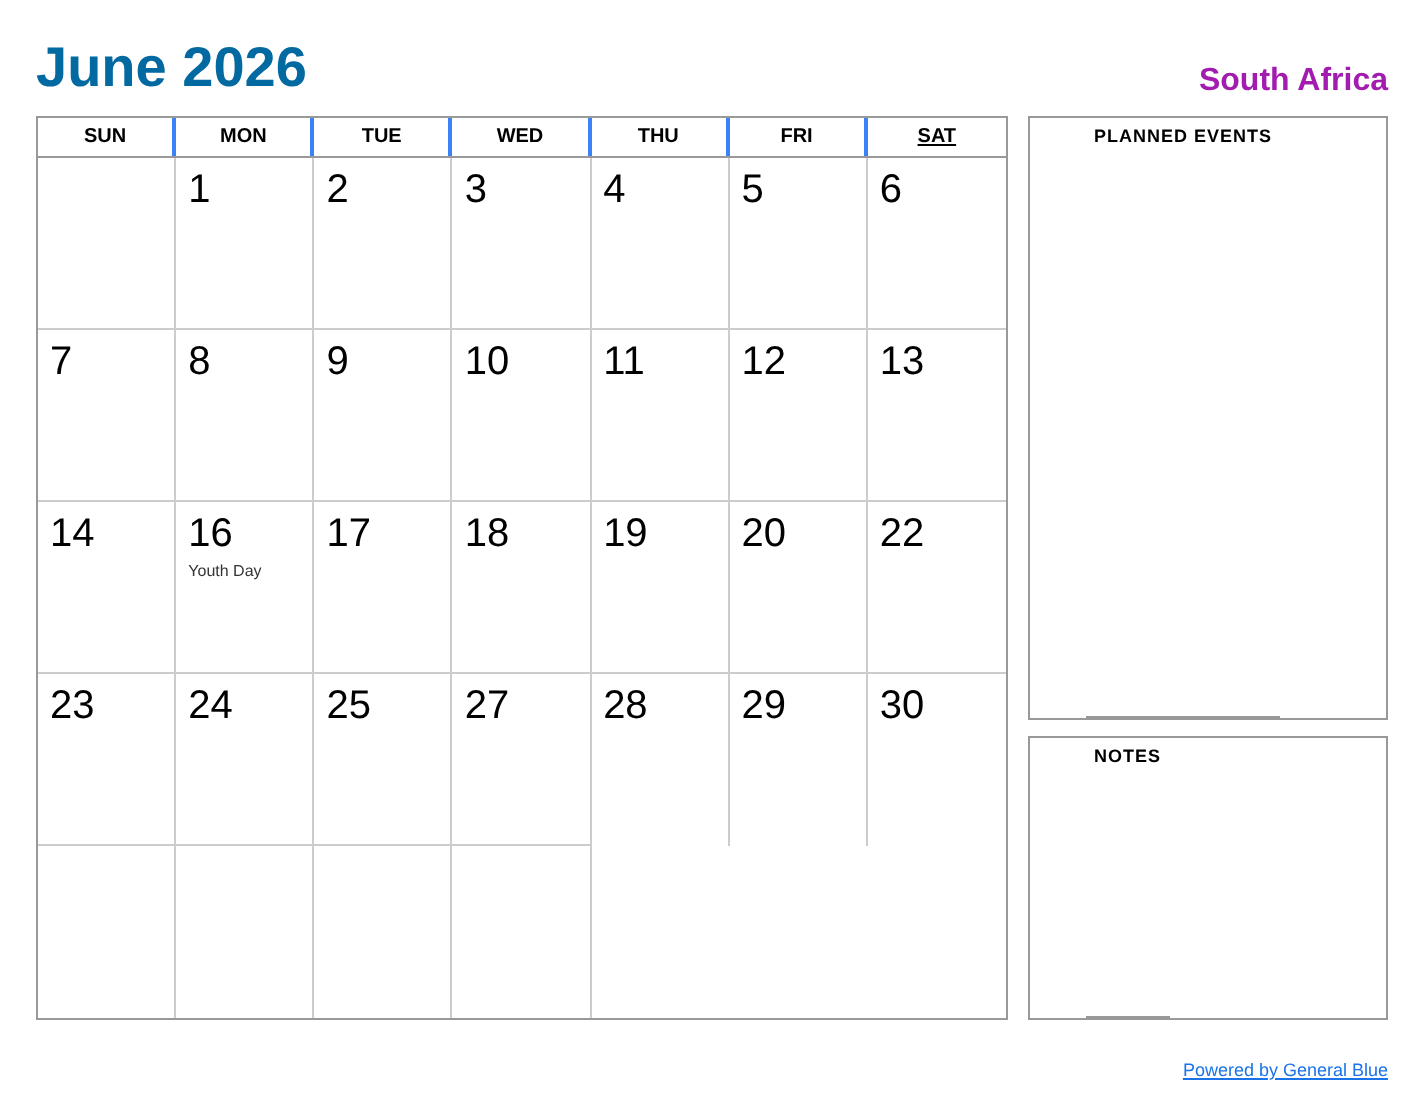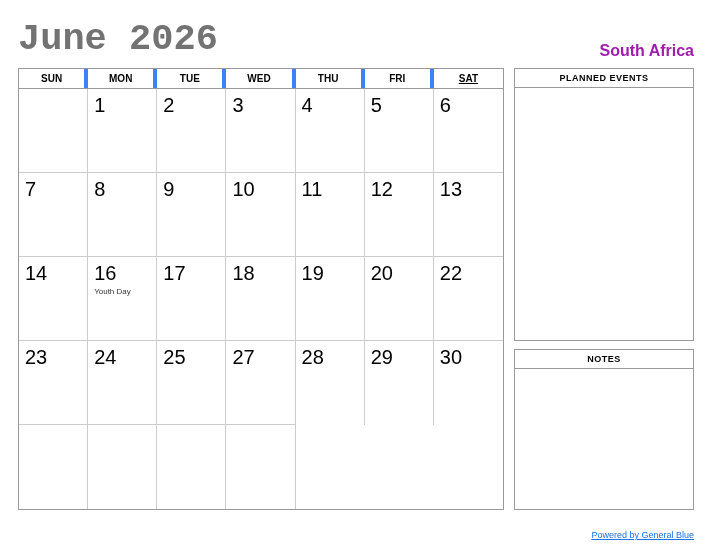--- a/index.html
+++ b/index.html
@@ -21,24 +21,23 @@
       display: flex;
       flex-direction: column;
     }
     .header {
       display: flex;
       justify-content: space-between;
       align-items: flex-end;
       margin-bottom: 8px;
     }
     .month-title {
-      font-size: 37px;
-      font-weight: bold;
-      color: #737373;
-      font-family: Liberation Mono, monospace;
+      font-size: 28px;
+      font-weight: bold;
+      color: #0369a1;
     }
     .country-title {
       font-size: 16px;
       font-weight: bold;
       color: #a21caf;
     }
     .main-content {
       display: flex;
       flex: 1;
       gap: 10px;
@@ -53,21 +52,21 @@
       display: grid;
       grid-template-columns: repeat(7, 1fr);
       border-bottom: 1.5px solid #999;
       background: #fff;
     }
     .day-header {
       text-align: center;
       font-size: 10px;
       font-weight: bold;
       padding: 4px 2px;
-      border-right: 4px solid #3b82f6;
+      border-right: 2px solid #3b82f6;
       color: #000;
     }
     .day-header:last-child { border-right: none; text-decoration: underline; }
     .calendar-grid {
       display: grid;
       grid-template-columns: repeat(7, 1fr);
       grid-template-rows: repeat(5, 1fr);
       flex: 1;
     }
     .day-cell {
@@ -96,21 +95,22 @@
     }
     .sidebar {
       width: 180px;
       display: flex;
       flex-direction: column;
       gap: 8px;
     }
     .sidebar-box {
       border: 1.5px solid #999;
       display: flex;
-      flex-direction: column;
+      flex-direction: row;
+      padding-left: 28px;
     }
     .sidebar-box-header {
       text-align: center;
       font-size: 9px;
       font-weight: bold;
       color: #000;
       padding: 4px;
       border-bottom: 1.5px solid #999;
       letter-spacing: 0.5px;
     }

